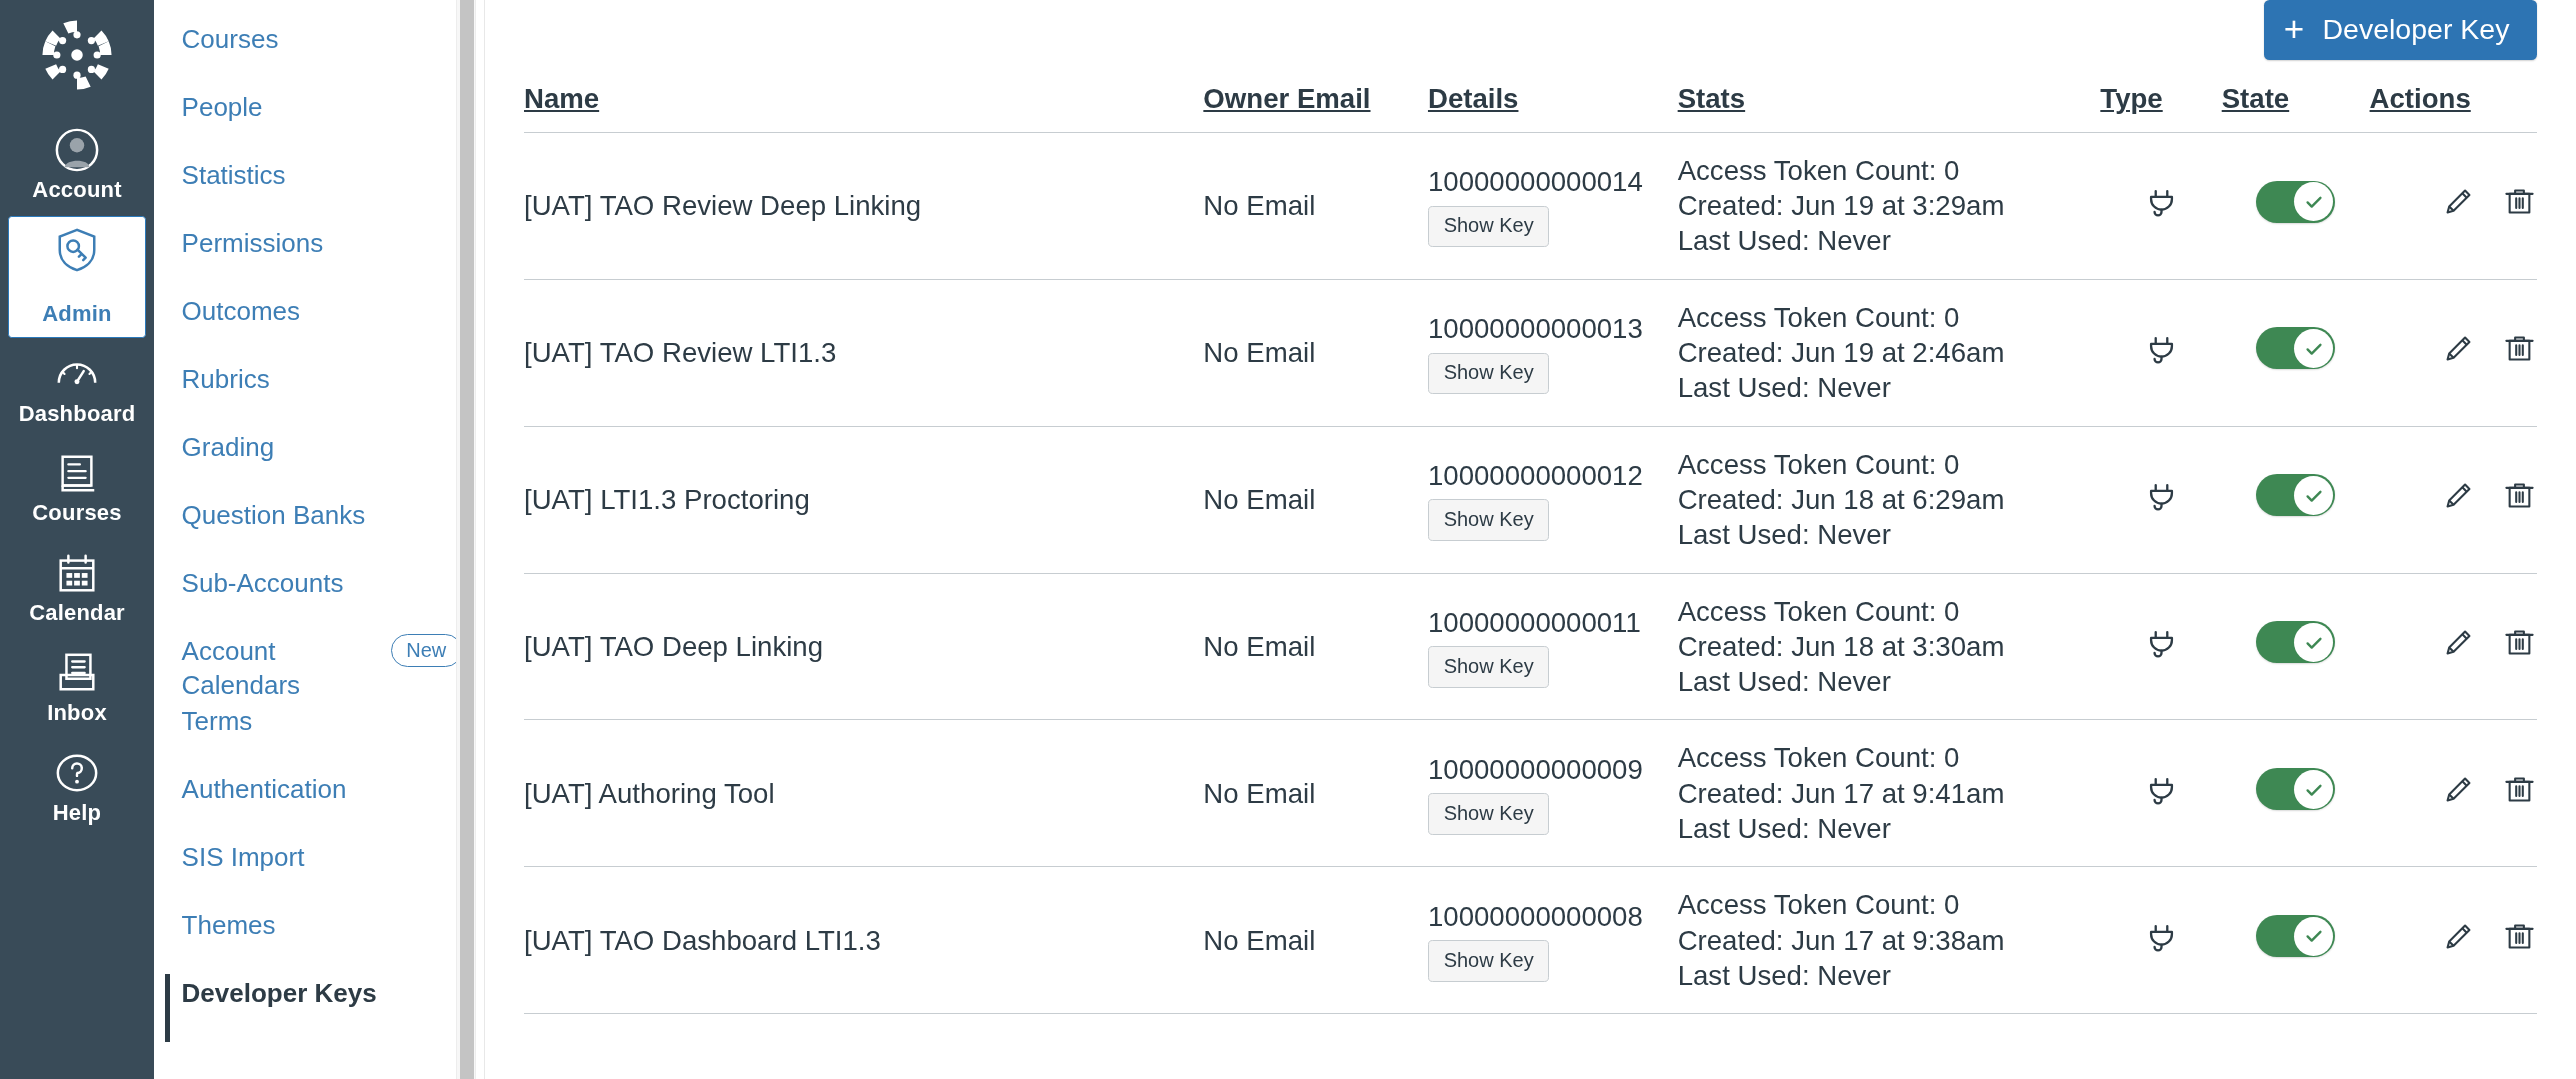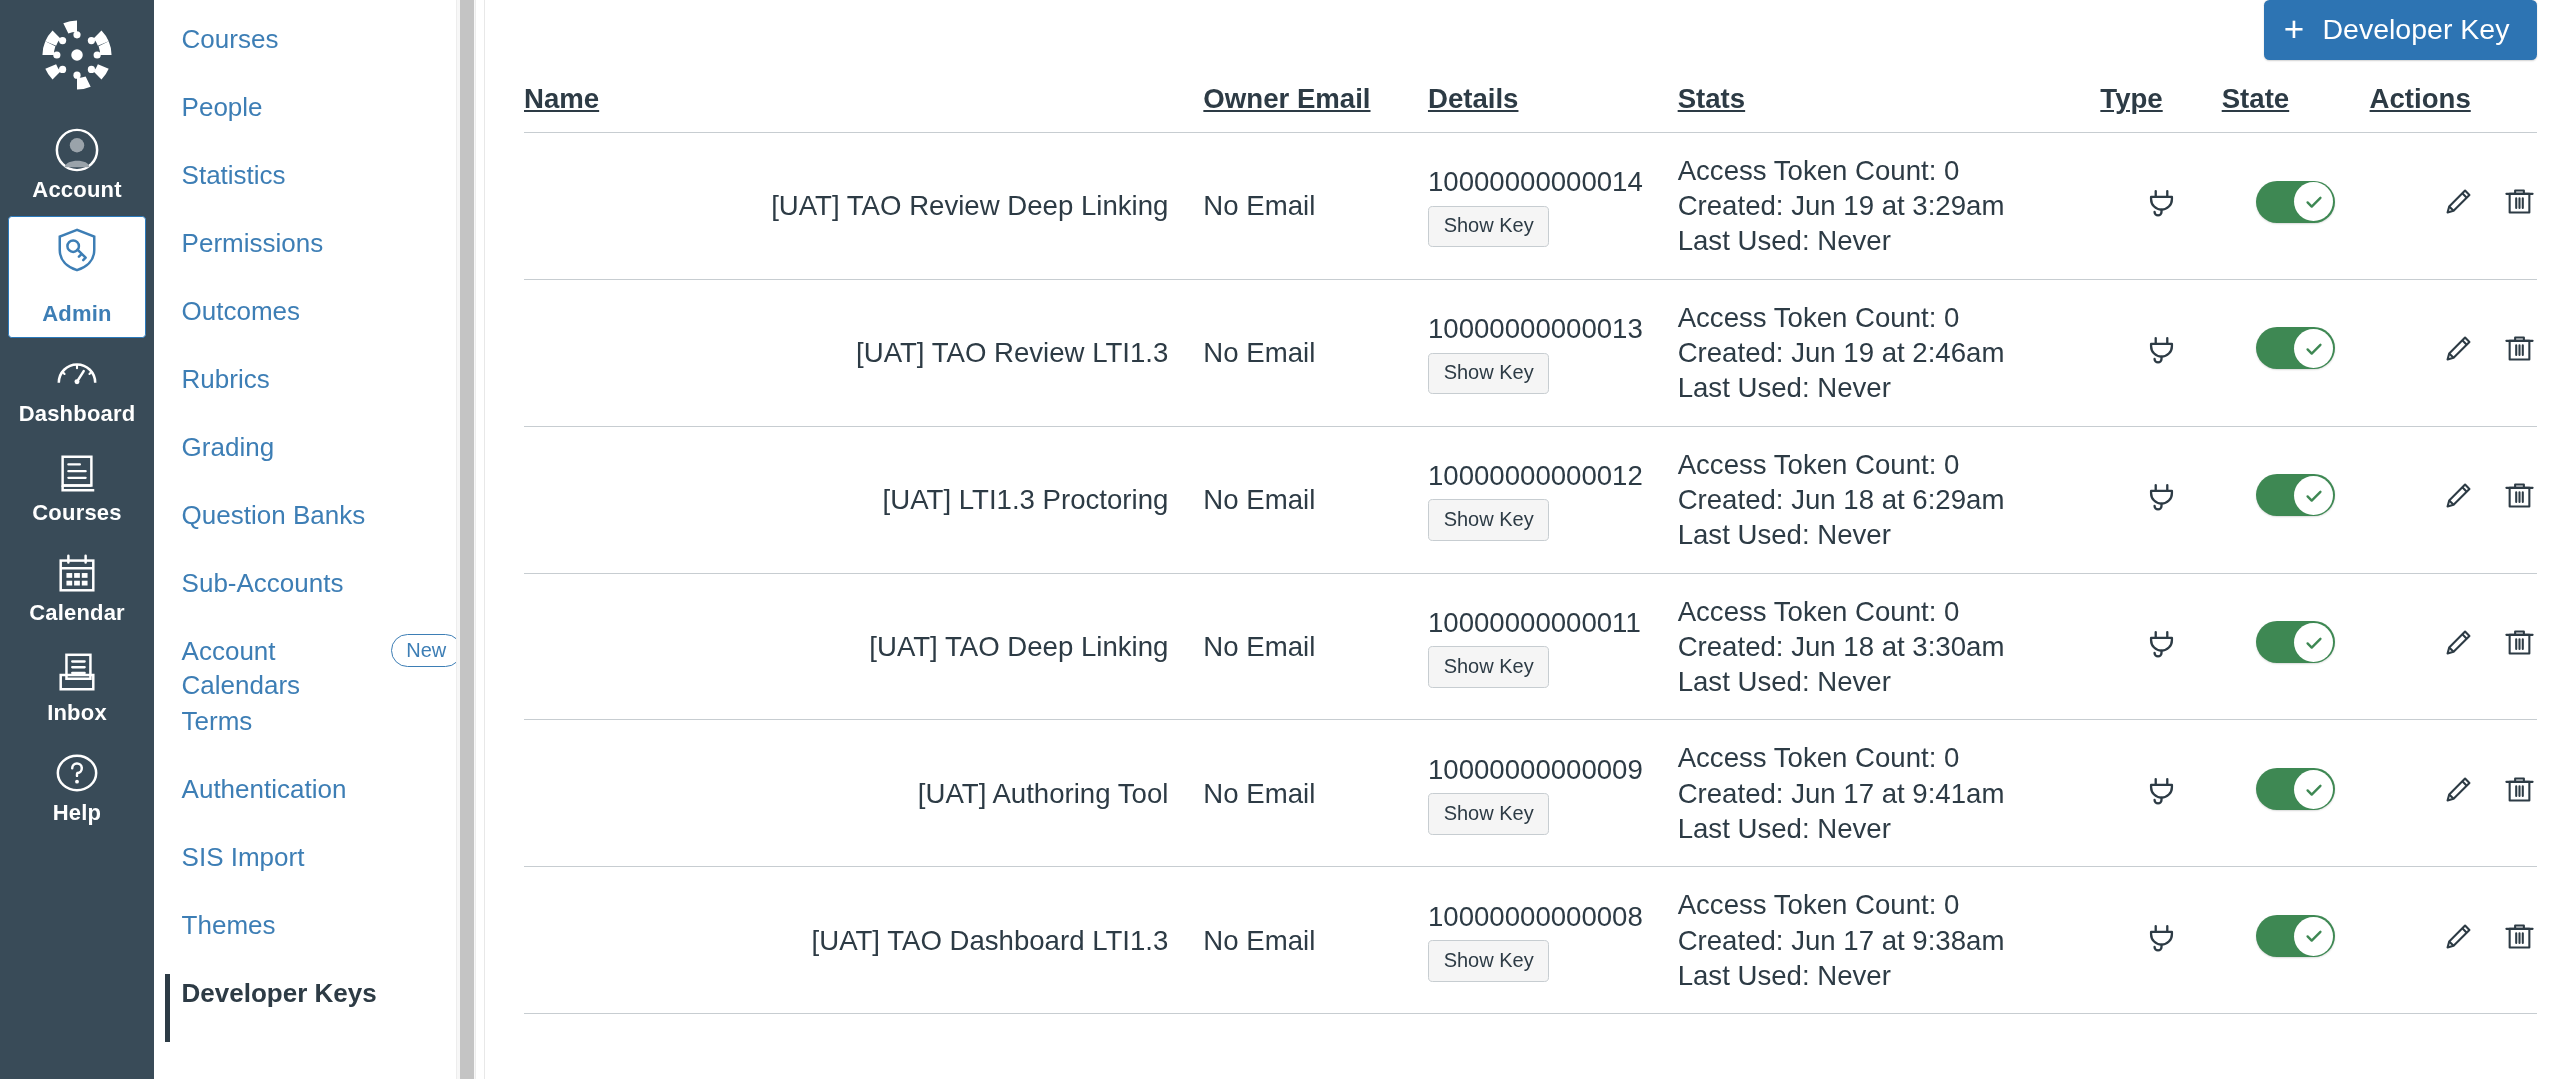--- a/index.html
+++ b/index.html
@@ -99,21 +99,21 @@
     line-height: 1.28;
   }
   .col-name   { width: 487px; }
   .col-email  { width: 161px; }
   .col-details{ width: 179px; }
   .col-stats  { width: 303px; }
   .col-type   { width: 87px; }
   .col-state  { width: 106px; }
   .col-actions{ width: 120px; }
 
-  .cell-name { text-align: right; padding-right: 35px !important; }
+  .cell-name { padding-right: 35px !important; }
   .cell-email { padding-right: 0 !important; }
   .cell-details { }
   .cell-type, .cell-state { text-align: center; }
   .cell-actions { text-align: right; white-space: nowrap; }
 
   .key-id { font-size: 27.6px; color: #2D3B45; display: block; margin-bottom: 5.5px; }
   .btn-show-key {
     background: #F5F5F5; border: 0.9px solid #C7CDD1; border-radius: 4.6px;
     font-family: "Liberation Sans", sans-serif;
     font-size: 20px; color: #2D3B45; padding: 7.4px 14.7px 9.2px 14.7px; cursor: pointer;

